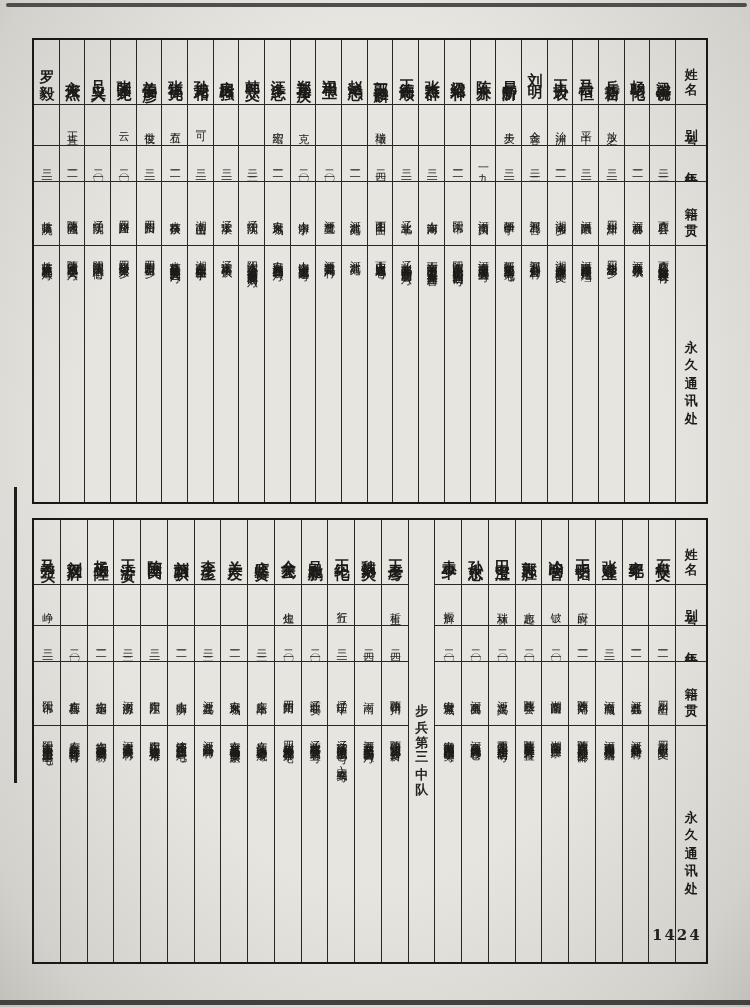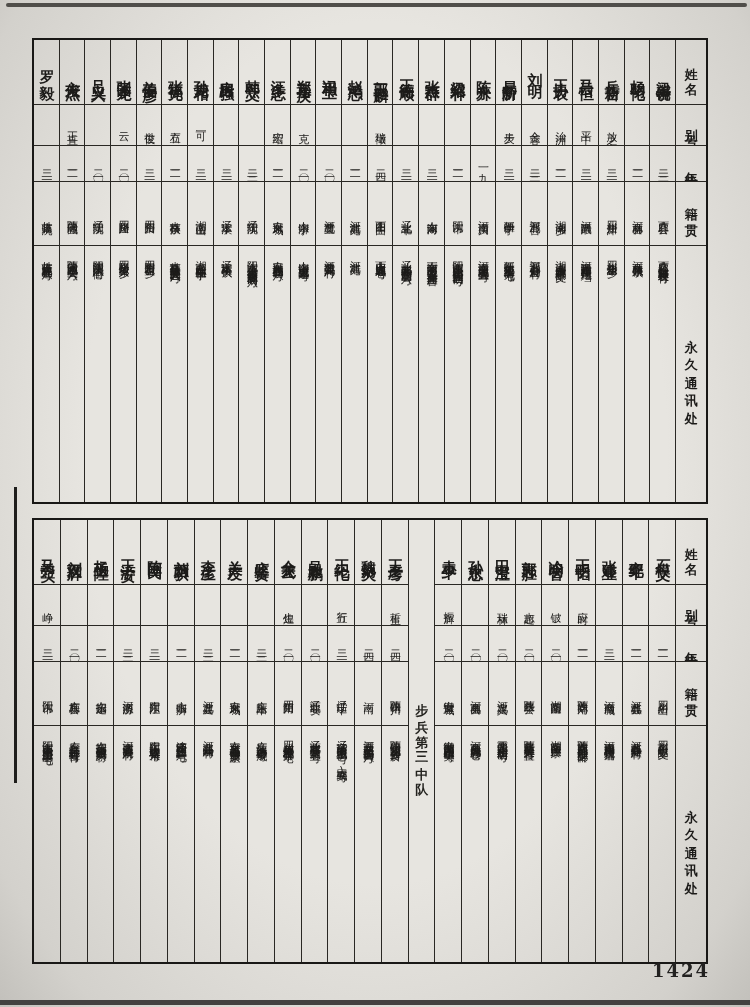--- a/index.html
+++ b/index.html
@@ -59,23 +59,23 @@
   .t-addr{font-size:11px;letter-spacing:1px;}
   .t-unit{font-size:13px;font-weight:600;letter-spacing:16px;color:#24231f;}
 
   .hname{font-size:13px;font-weight:700;letter-spacing:14px;}
   .halias{font-size:13px;font-weight:700;letter-spacing:6px;}
   .hage{font-size:13px;font-weight:700;letter-spacing:2px;}
   .hnative{font-size:13px;font-weight:700;letter-spacing:16px;}
   .haddr{font-size:13px;font-weight:700;letter-spacing:18px;}
 
   .page-number{
-    position:absolute;top:960px;left:652px;
+    position:absolute;top:926px;left:652px;
     font-family:"DejaVu Serif","Liberation Serif",serif;
-    font-size:18px;font-weight:700;letter-spacing:2px;color:#222120;
+    font-size:15px;font-weight:700;letter-spacing:2px;color:#222120;
   }
 </style>
 </head>
 <body>
 
 <div class="page">
 
   <div class="edge-top"></div>
   <div class="edge-bottom"></div>
   <div class="spine-line"></div>

